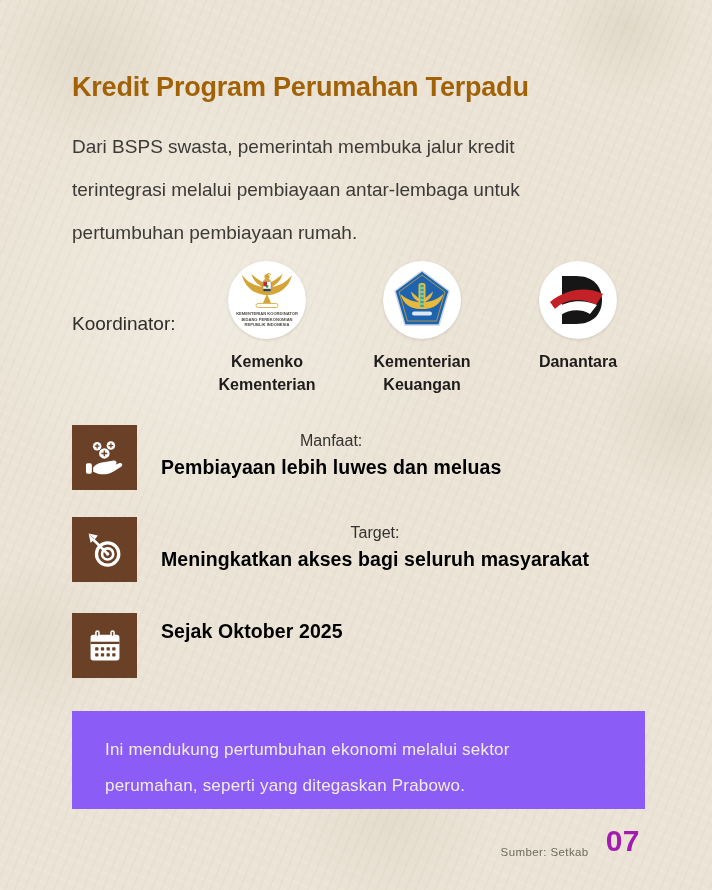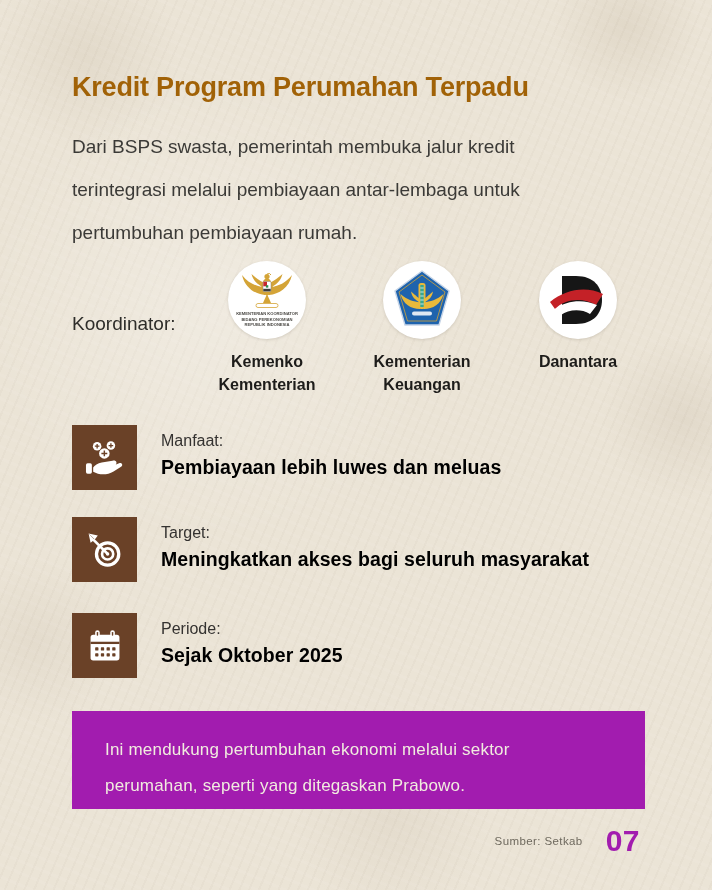--- a/index.html
+++ b/index.html
@@ -46,33 +46,33 @@
 
   
   .rows{position:absolute;left:72px;top:425px;width:568px;}
   .row{display:flex;align-items:flex-start;}
   .row-1{margin-bottom:27px;}
   .row-2{margin-bottom:31px;}
   .row-icon{
     width:65px;height:65px;background:#6a4127;flex:0 0 65px;
     display:flex;align-items:center;justify-content:center;
   }
-  .row-text{margin-left:24px;padding-top:7px;}
+  .row-text{margin-left:24px;padding-top:7px;text-align:center;}
   .row-label{font-size:16px;color:#343230;margin-bottom:6px;}
   .row-value{font-size:19.5px;font-weight:bold;color:#000000;letter-spacing:0.1px;}
 
   
   .quote{
     position:absolute;left:72px;top:711px;width:573px;height:98px;
-    background:#a21caf;box-sizing:border-box;padding:21px 28px 0 33px;
+    background:#8b5cf6;box-sizing:border-box;padding:21px 28px 0 33px;
   }
   .quote div{font-size:17px;line-height:36px;color:#f1ecdf;letter-spacing:0.2px;}
 
   
-  .footer{position:absolute;right:72px;top:824px;display:flex;align-items:center;gap:23px;}
+  .footer{position:absolute;right:72px;top:824px;display:flex;align-items:flex-end;gap:17px;}
   .source{font-size:11.5px;color:#6e695e;letter-spacing:0.4px;}
   .page-num{font-size:30px;font-weight:bold;color:#a21caf;letter-spacing:0.5px;}
 </style>
 </head>
 <body>
 
 <div class="texture"></div>
 
 <div class="page">
 
@@ -208,21 +208,20 @@
               <rect x="34.4" y="34" width="5" height="5" rx="1"></rect>
               <rect x="43" y="34" width="5" height="5" rx="1"></rect>
             <rect x="17" y="43" width="5" height="5" rx="1"></rect>
               <rect x="25.7" y="43" width="5" height="5" rx="1"></rect>
               <rect x="34.4" y="43" width="5" height="5" rx="1"></rect>
               <rect x="43" y="43" width="5" height="5" rx="1"></rect>
           </g>
         </svg>
       </div>
       <div class="row-text">
-        <div class="row-label">Periode:</div>
         <div class="row-value">Sejak Oktober 2025</div>
       </div>
     </div>
   </div>
 
   <div class="quote">
     <div>Ini mendukung pertumbuhan ekonomi melalui sektor</div>
     <div>perumahan, seperti yang ditegaskan Prabowo.</div>
   </div>
 

